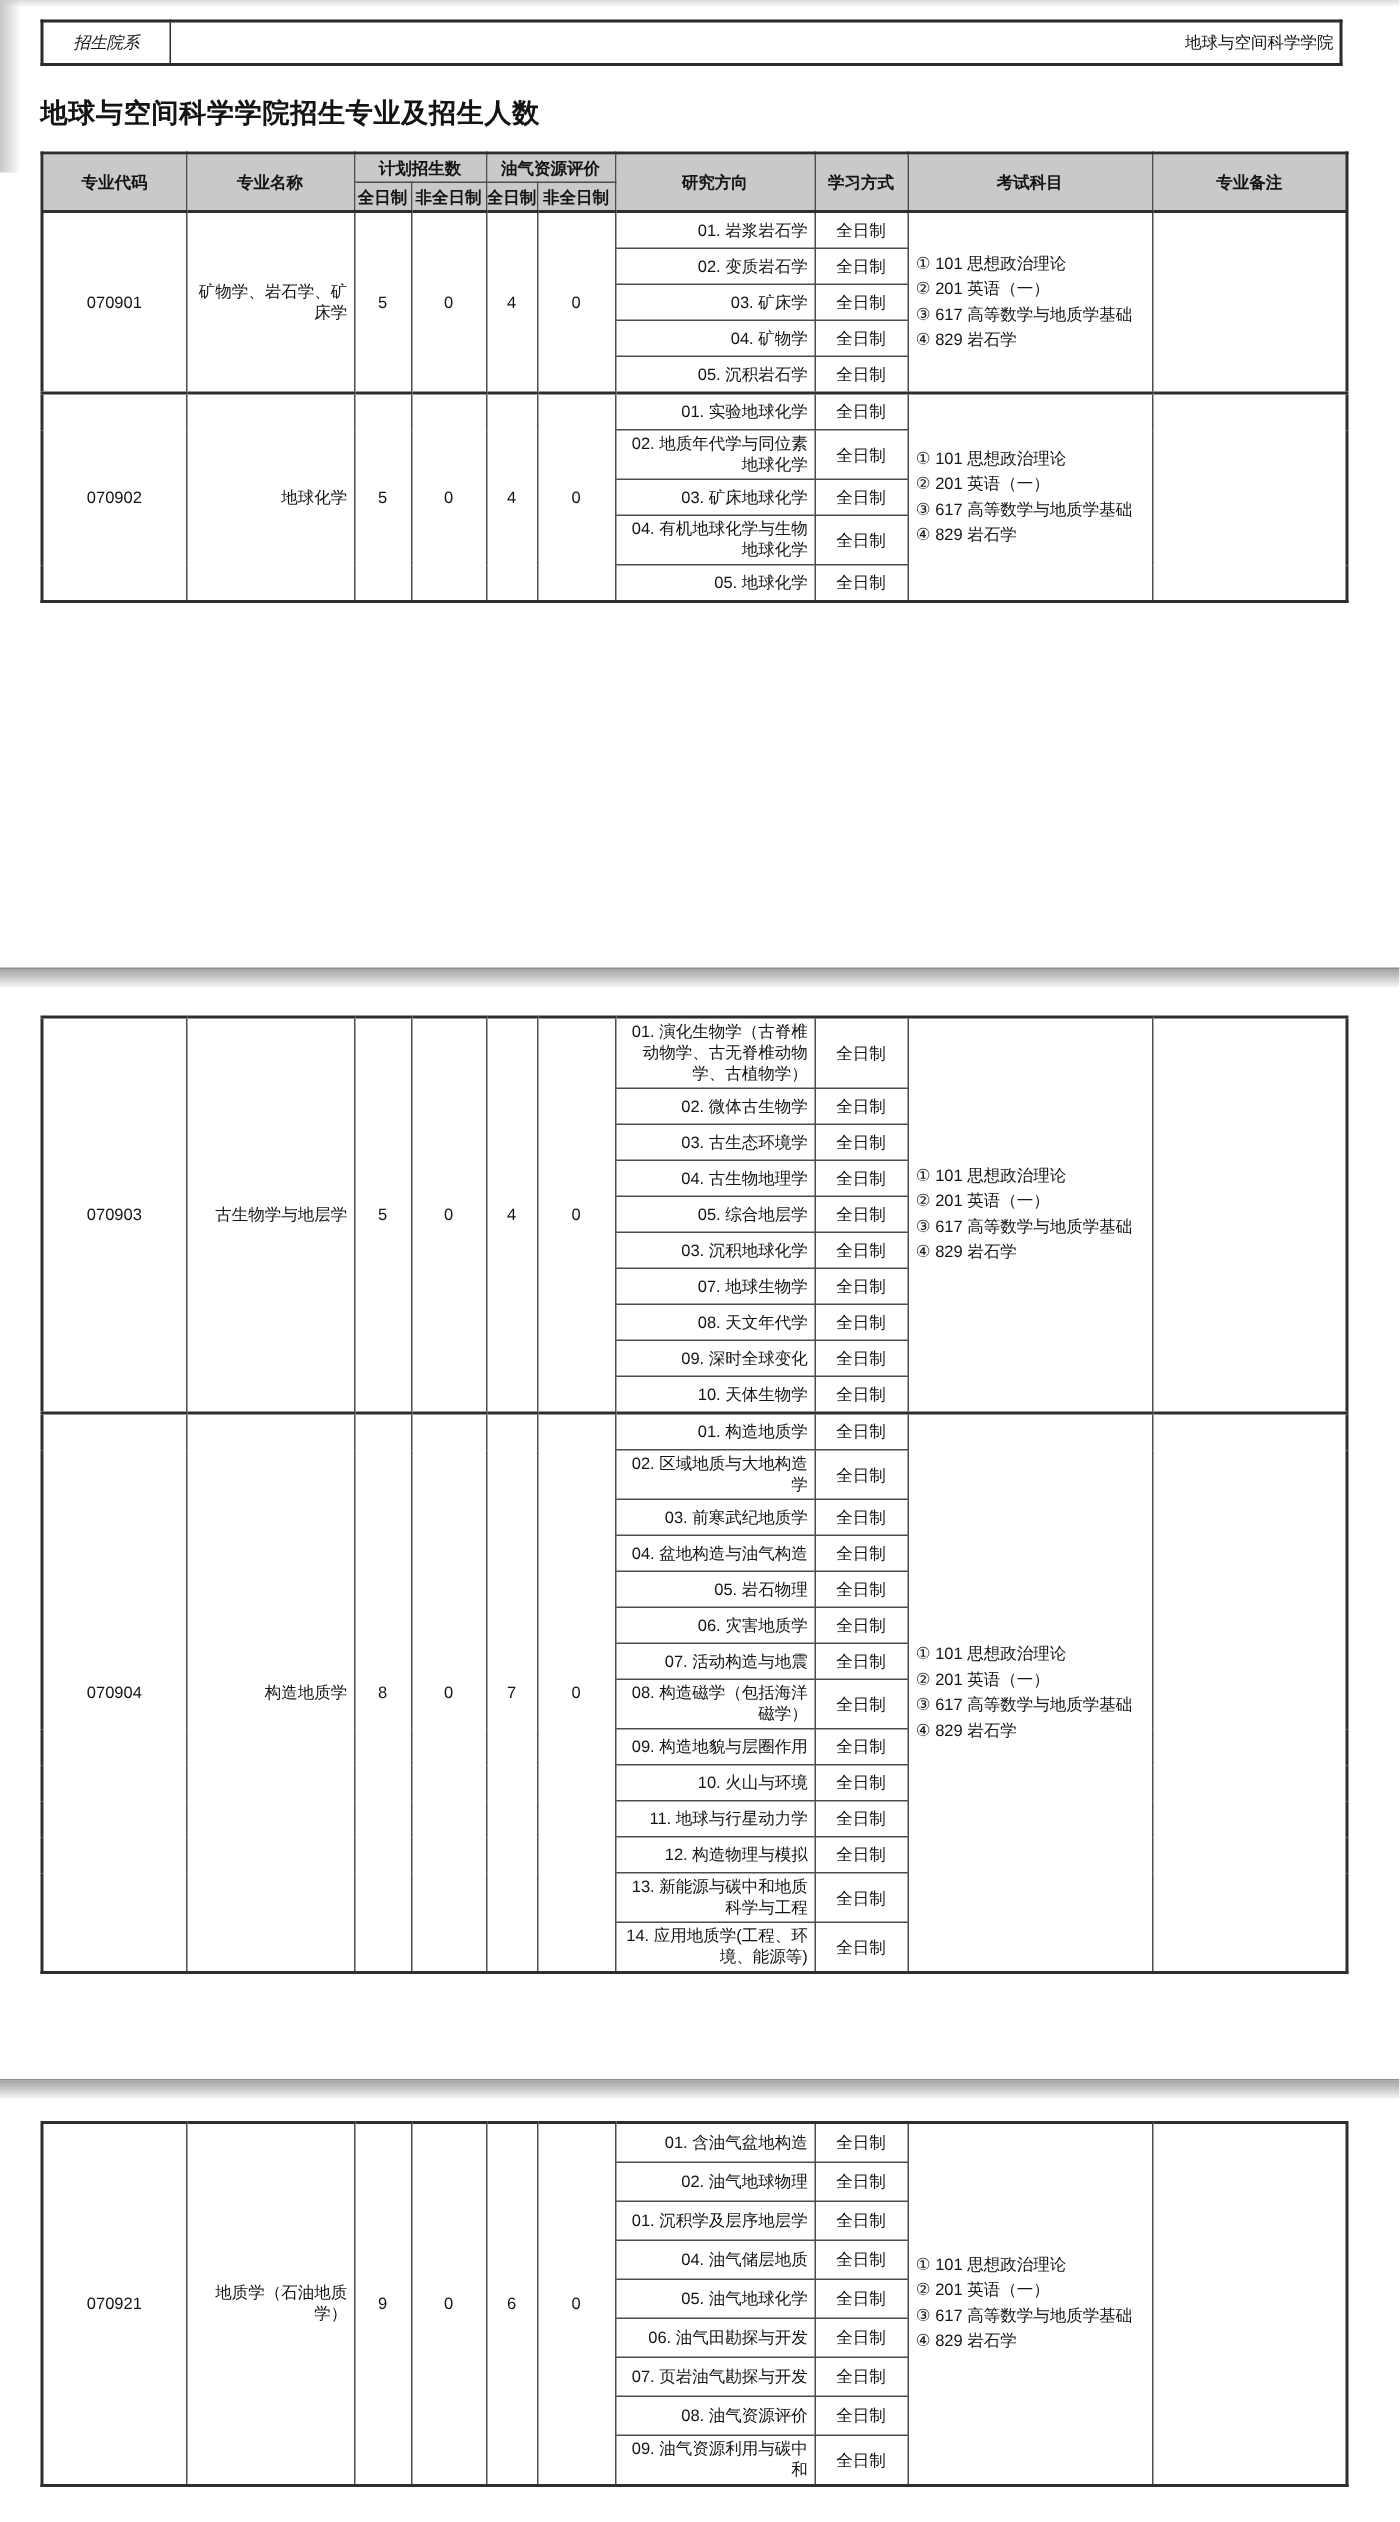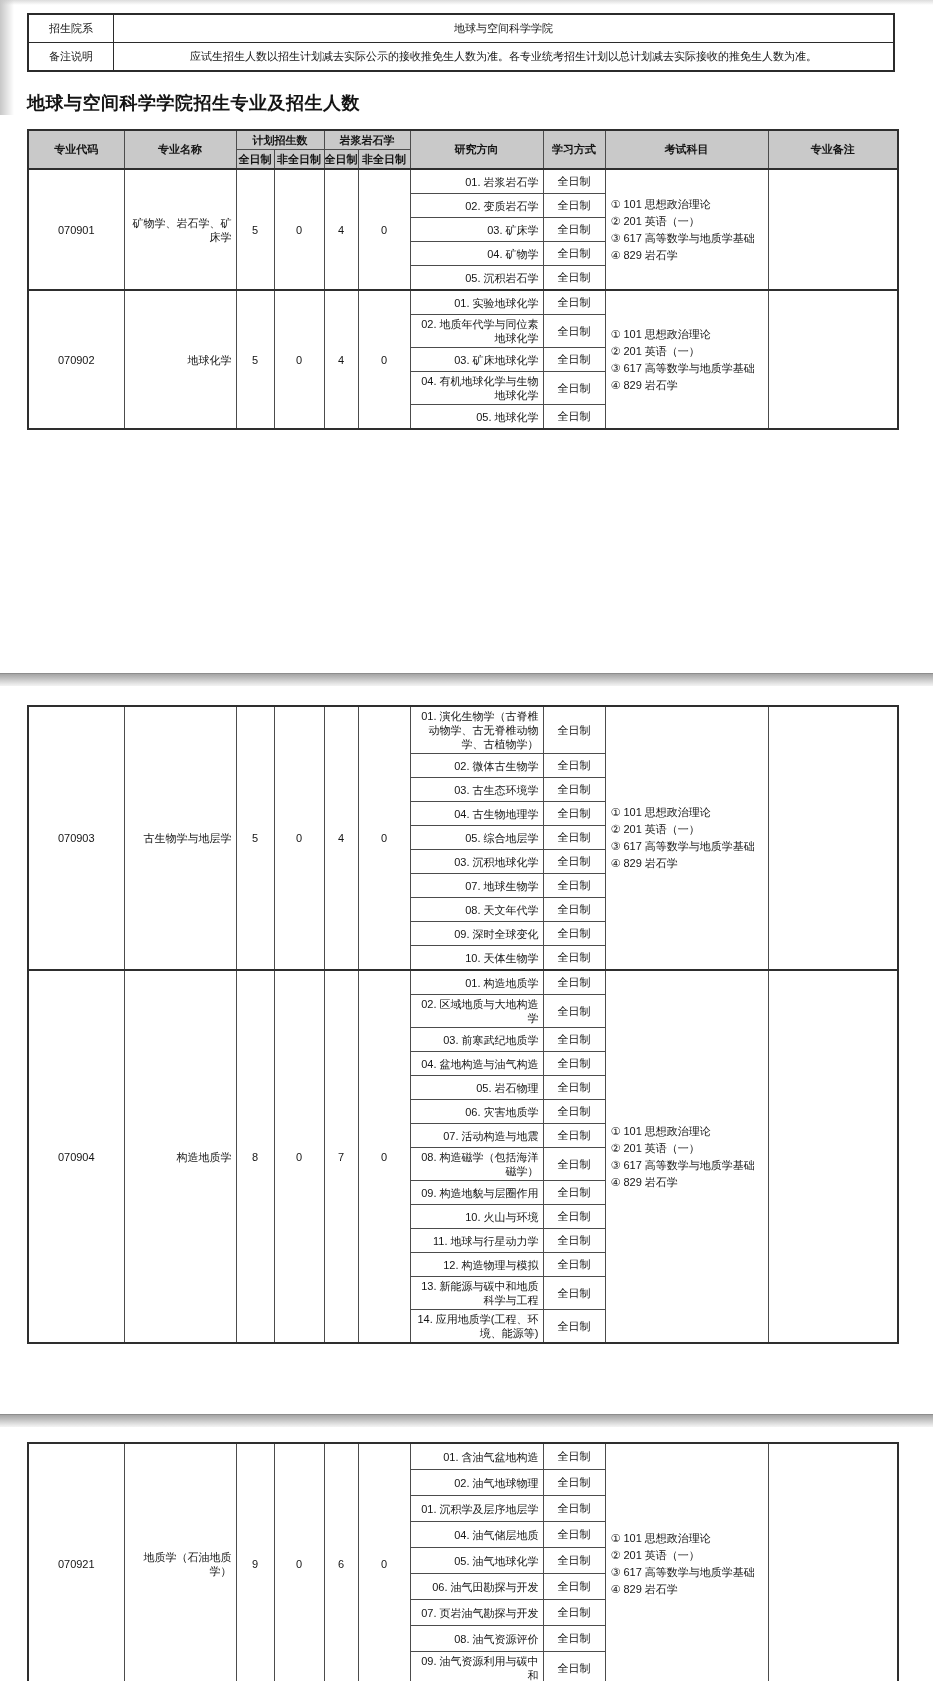--- a/index.html
+++ b/index.html
@@ -10,22 +10,22 @@
   }
   .shadow-left{position:absolute;left:0;top:0;width:14px;height:115px;
     background:linear-gradient(90deg,#c7c7c7 0%,rgba(255,255,255,0) 100%);}
   .shadow-top{position:absolute;left:0;top:0;width:933px;height:5px;
     background:linear-gradient(180deg,#dcdcdc 0%,rgba(255,255,255,0) 100%);}
 
   
   .info{border-collapse:collapse;table-layout:fixed;width:868px;
     margin:13px 0 0 27px;border:2px solid #2b2b2b;background:#fff;}
   .info td{border:1px solid #2b2b2b;font-size:11px;height:25px;padding:1px 4px;}
-  .info .lbl{width:76px;text-align:center;}
-  .info .val{text-align:center;margin-left:12px;}
+  .info .lbl{width:76px;text-align:center;font-style:italic;}
+  .info .val{text-align:right;margin-left:12px;}
 
   .doc-title{width:868px;margin:19px 0 0 27px;text-align:left;
     font-size:18px;font-weight:bold;letter-spacing:0.5px;}
 
   
   .seg{margin-left:27px;}
   .grid{border-collapse:collapse;table-layout:fixed;border:2px solid #2e2e2e;background:#fff;}
   .grid th,.grid td{border:1px solid #4c4c4c;font-size:11px;padding:1px 3px;
     overflow:hidden;vertical-align:middle;}
   .grid th{background:#c9c9c9;font-weight:bold;text-align:center;height:16px;
@@ -56,24 +56,20 @@
 
 <div class="shadow-top"></div>
 <div class="shadow-left"></div>
 
 <table class="info">
   <tbody>
     <tr>
       <td class="lbl">招生院系</td>
       <td class="val">地球与空间科学学院</td>
     </tr>
-    <tr>
-      <td class="lbl">备注说明</td>
-      <td class="val">应试生招生人数以招生计划减去实际公示的接收推免生人数为准。各专业统考招生计划以总计划减去实际接收的推免生人数为准。</td>
-    </tr>
   </tbody>
 </table>
 
 <div class="doc-title">地球与空间科学学院招生专业及招生人数</div>
 
 <div class="seg" id="seg0" data-segment="0">
     <table class="grid">
       <colgroup>
         <col style="width: 96px;">
         <col style="width: 112px;">
@@ -84,21 +80,21 @@
         <col style="width: 133px;">
         <col style="width: 62px;">
         <col style="width: 163px;">
         <col style="width: 130px;">
       </colgroup>
       <thead>
         <tr>
           <th rowspan="2">专业代码</th>
           <th rowspan="2">专业名称</th>
           <th colspan="2">计划招生数</th>
-          <th colspan="2">岩浆岩石学</th>
+          <th colspan="2">油气资源评价</th>
           <th rowspan="2">研究方向</th>
           <th rowspan="2">学习方式</th>
           <th rowspan="2">考试科目</th>
           <th rowspan="2">专业备注</th>
         </tr>
         <tr>
           <th>全日制</th>
           <th>非全日制</th>
           <th>全日制</th>
           <th>非全日制</th>

